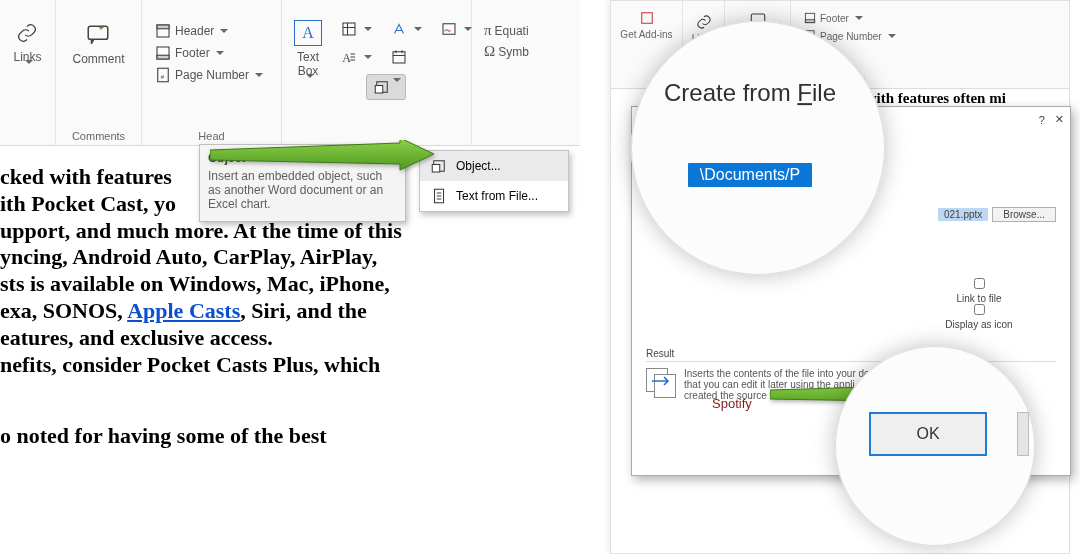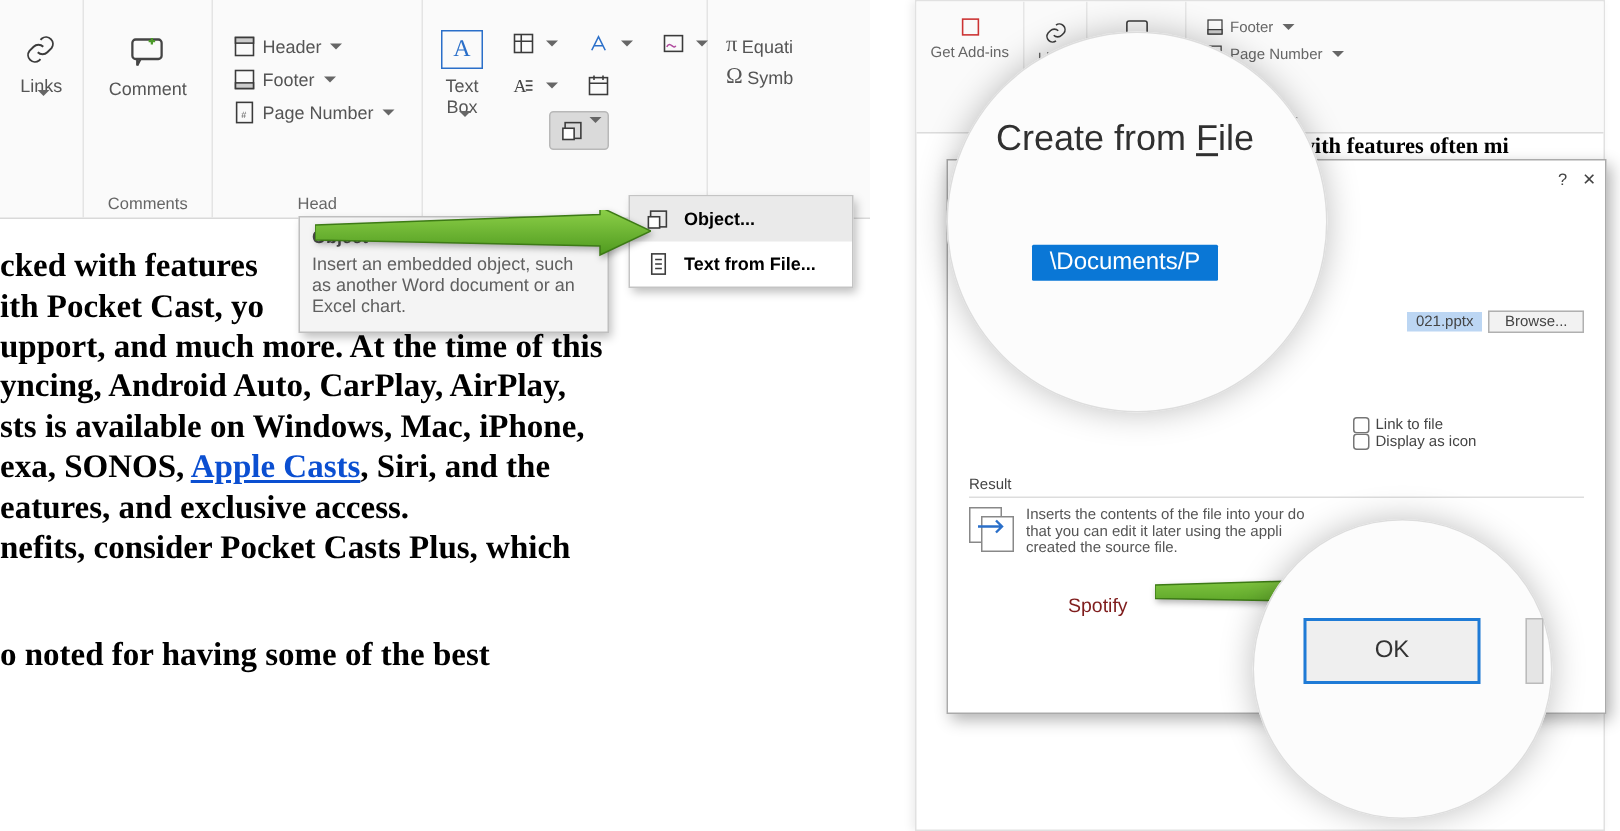--- a/index.html
+++ b/index.html
@@ -89,28 +89,27 @@
     font-size: 12px;
     color: #606060;
     padding: 6px 8px 10px;
     box-shadow: 2px 3px 6px rgba(0,0,0,0.25);
     z-index: 5;
   }
   .tooltip .tt-title { font-weight: 600; color: #4b4b4b; margin-bottom: 4px; }
   
   .dropdown {
     position: absolute;
-    left: 419px; top: 130px;
+    left: 419px; top: 150px;
     width: 150px;
     background: #fff;
     border: 1px solid #c4c4c4;
     box-shadow: 2px 3px 6px rgba(0,0,0,0.25);
     z-index: 6;
     font-size: 12px;
-    font-weight: bold;
   }
   .dropdown .mi {
     display: flex;
     align-items: center;
     gap: 8px;
     padding: 6px 10px;
     cursor: pointer;
   }
   .dropdown .mi:hover, .dropdown .mi.hovered { background: #eaeaea; }
   .arrow-green, .arrow-green2 {
@@ -235,21 +234,21 @@
     font-size: 10px;
   }
   .browse-btn, .ok-btn {
     border: 1px solid #b0b0b0;
     background: #f2f2f2;
     padding: 1px 10px;
     font-size: 10px;
     cursor: pointer;
   }
   .checks { margin-left: 256px; margin-bottom: 18px; }
-  .checks label { display:flex; align-items:center; gap:4px; font-size:10px; cursor:pointer; }
+  .checks label { display:flex; align-items:center; gap:4px; font-size:10px; cursor:pointer;flex-direction:column; }
   .checks input { width:11px; height:11px; }
   .result-box {
     border-top: 1px solid #ddd;
     padding-top: 6px;
     display: flex;
     gap: 8px;
   }
   .res-ic {
     width: 30px; height: 30px;
     position: relative;

